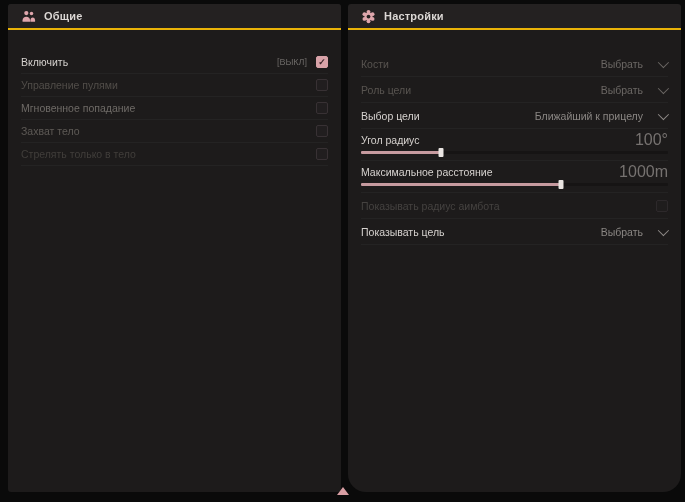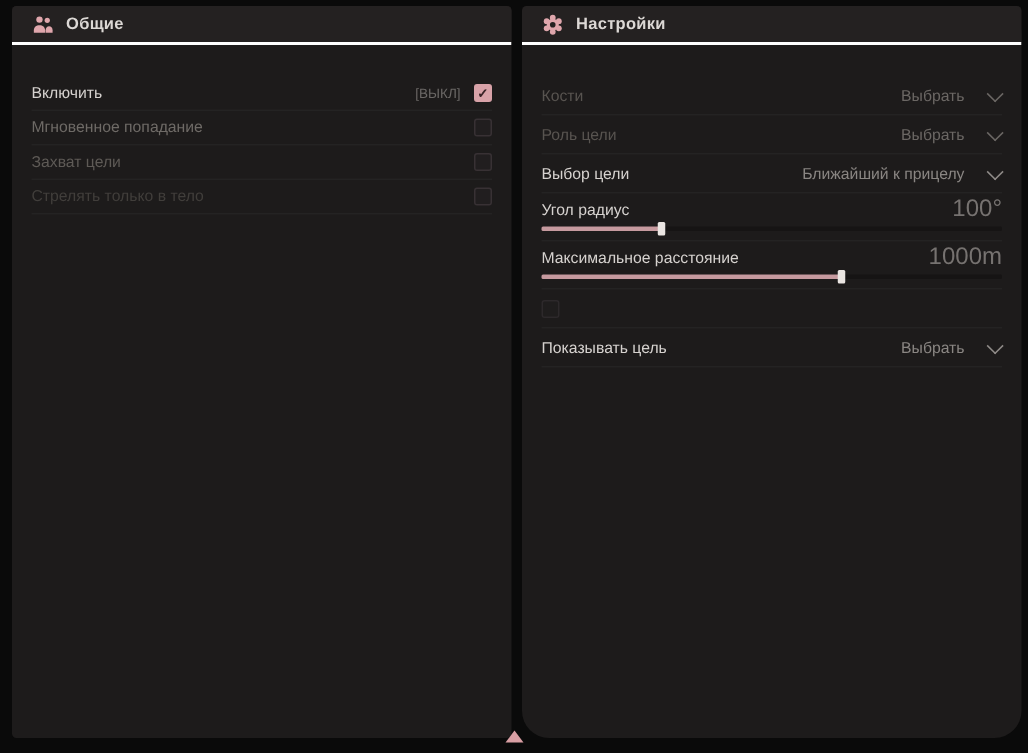--- a/index.html
+++ b/index.html
@@ -3,21 +3,21 @@
 <meta charset="utf-8">
 <style>
   html,body{margin:0;padding:0;background:#0a0a0a;}
   .stage{position:relative;width:685px;height:502px;background:#0a0a0a;overflow:hidden;
          font-family:"Liberation Sans",sans-serif;-webkit-font-smoothing:antialiased;}
   .panel{position:absolute;top:4px;width:333px;height:488px;background:#1d1b1b;
          border-radius:3px;box-sizing:border-box;}
   .panel.left{left:8px;}
   .panel.right{left:348px;border-radius:18px;}
   .phead{display:flex;align-items:center;gap:8px;height:24px;padding:0 13px;
-         background:#242121;border-radius:3px 3px 0 0;border-bottom:2px solid #ffffff;}
+         background:#242121;border-radius:3px 3px 0 0;border-bottom:2px solid #eab308;}
   .phead h1{font-size:11px;font-weight:bold;color:#dcd8d5;margin:0;letter-spacing:.2px;}
   .hicon{display:flex;align-items:center;}
   .rows{padding:21px 13px 0 13px;}
   .row{display:flex;align-items:center;justify-content:space-between;
        border-bottom:1px solid rgba(255,255,255,0.035);}
   .row.h22{height:22px;}
   .row.h25{height:25px;gap:28px;}
   .lbl{font-size:10.5px;}
   .bright{color:#d6d2cf;}
   .dim1{color:#585450;}
@@ -74,28 +74,32 @@
         <span class="lbl bright">Включить</span>
         <span class="rightside">
           <span class="keybind">[ВЫКЛ]</span>
           <span class="checkbox checked">
               <span class="check">✓</span>
             </span>
         </span>
       </div>
 
 
+      <div class="row h22">
+        <span class="lbl dim2">Управление пулями</span>
+        <span class="checkbox"></span>
+      </div>
 
       <div class="row h22">
         <span class="lbl dim3">Мгновенное попадание</span>
         <span class="checkbox"></span>
       </div>
 
       <div class="row h22">
-        <span class="lbl dim4">Захват цели</span>
+        <span class="lbl dim4">Захват тело</span>
         <span class="checkbox"></span>
       </div>
 
       <div class="row h22">
         <span class="lbl dim5">Стрелять только в тело</span>
         <span class="checkbox"></span>
       </div>
 
     </div>
   </section>
@@ -160,20 +164,21 @@
           <span class="lbl bright">Максимальное расстояние</span>
           <span class="sl-val">1000m</span>
         </div>
         <div class="track">
           <span class="fill" style="width: 65%;"></span>
           <span class="thumb" style="left: 65%;"></span>
         </div>
       </div>
 
       <div class="row h25">
+        <span class="lbl dimlbl">Показывать радиус аимбота</span>
         <span class="checkbox disabled"></span>
       </div>
 
       <div class="row h25">
         <span class="lbl bright">Показывать цель</span>
         <span class="rightside">
           <span class="ddval">Выбрать</span>
           <span class="chev"></span>
         </span>
       </div>

